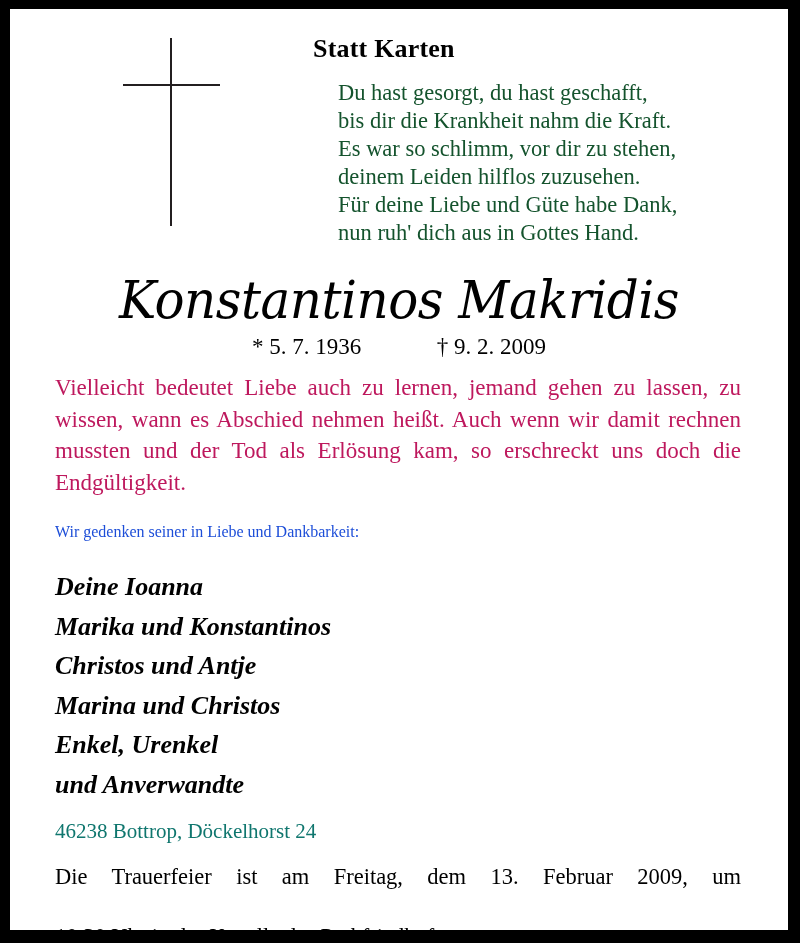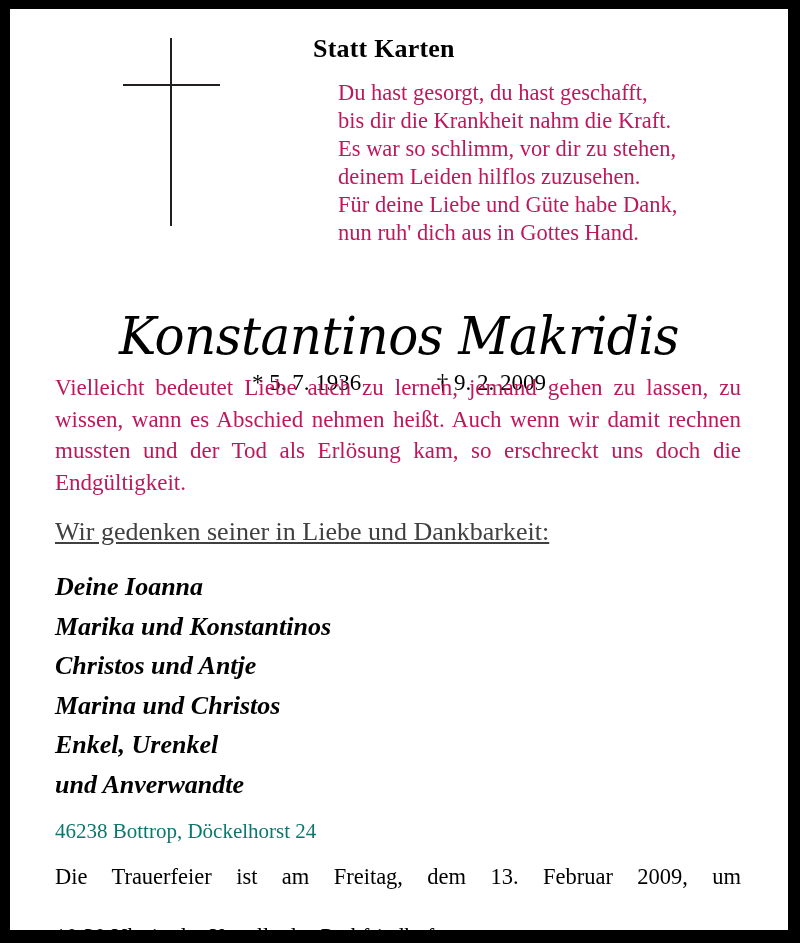--- a/index.html
+++ b/index.html
@@ -81,33 +81,32 @@
     color: #000000;
     white-space: nowrap;
   }
 
   #poem-block {
     position: absolute;
     left: 328px;
     top: 70px;
     font-size: 22.5px;
     line-height: 28px;
-    color: #be185d;
+    color: #14532d;
     white-space: nowrap;
   }
   #poem-block .poem-line { display: block; }
 
   
   #name-block {
     position: absolute;
     left: 0;
     top: 260px;
     width: 778px;
     text-align: center;
-    margin-top: 36px;
   }
   #deceased-name {
     display: block;
     font-family: "DejaVu Serif", "Liberation Serif", serif;
     font-style: italic;
     font-size: 52px;
     line-height: 62px;
     letter-spacing: -0.5px;
     color: #000000;
     transform: scaleX(0.96);
@@ -134,24 +133,23 @@
   #memorial-paragraph {
     font-size: 23px;
     line-height: 31.5px;
     text-align: justify;
     text-justify: inter-word;
     color: #be185d;
     margin: 0;
   }
   #remembrance-line {
     margin: 19px 0 0 0;
-    font-size: 26px;
+    font-size: 16px;
     line-height: 30px;
-    color: #404040;
-    text-decoration: underline;
+    color: #1d4ed8;
   }
 
   
   #family-list {
     margin: 20px 0 0 0;
     padding: 0;
     list-style: none;
   }
   #family-list .family-name {
     display: block;

